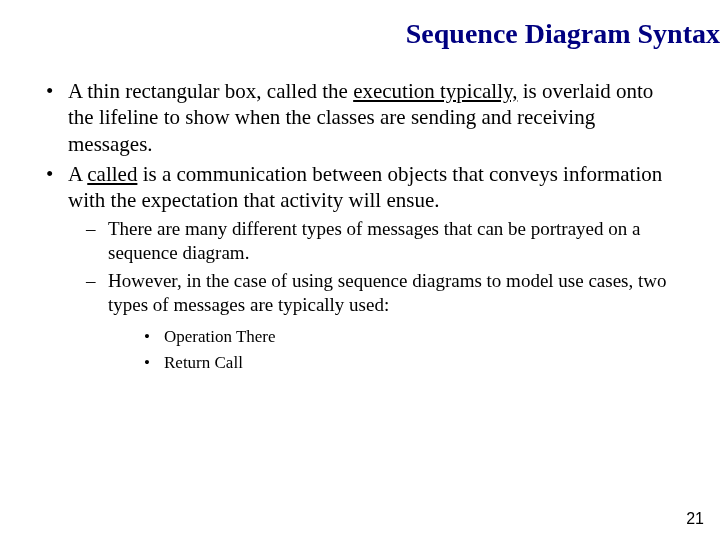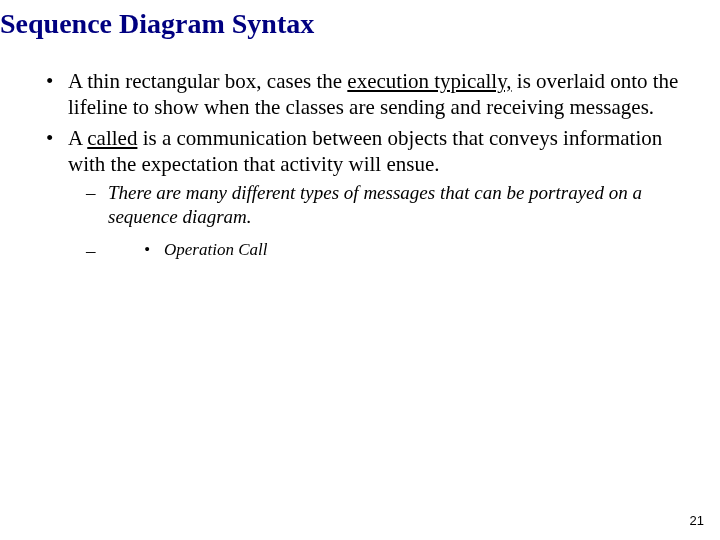--- a/index.html
+++ b/index.html
@@ -9,22 +9,22 @@
       height: 540px;
       background: white;
       font-family: "Times New Roman", Times, serif;
       position: relative;
       box-sizing: border-box;
     }
     .title {
       color: #000080;
       font-size: 28px;
       font-weight: bold;
-      text-align: left;
-      padding-top: 8px;
+      text-align: right;
+      padding-top: 18px;
       padding-bottom: 28px;
     }
     .content {
       padding-left: 40px;
       padding-right: 40px;
       font-size: 21px;
       color: #000;
       line-height: 1.25;
     }
     ul.level1 {
@@ -47,21 +47,20 @@
     ul.level2 {
       list-style: none;
       margin: 4px 0 0 0;
       padding: 0;
       font-size: 19px;
     }
     ul.level2 > li {
       position: relative;
       padding-left: 40px;
       margin-bottom: 4px;
-      font-style: italic;
     }
     ul.level2 > li::before {
       content: "–";
       position: absolute;
       left: 18px;
       top: 0;
     }
     ul.level3 {
       list-style: none;
       margin: 10px 0 0 0;
@@ -79,42 +78,44 @@
       left: 36px;
       top: 0;
     }
     .underline {
       text-decoration: underline;
     }
     .page-number {
       position: absolute;
       bottom: 12px;
       right: 16px;
-      font-size: 13px;
+      font-size: 16px;
       font-family: Arial, sans-serif;
       color: #000;
     }
   </style>
 </head>
 <body>
 
 <div class="title">Sequence Diagram Syntax</div>
 
 <div class="content">
   <ul class="level1">
     <li>
-      <span>A thin rectangular box, cases the </span><span class="underline">execution typically,</span><span> is overlaid onto the lifeline to show when the classes are sending and receiving messages.</span>
+      <span>A thin rectangular box, called the </span><span class="underline">execution typically,</span><span> is overlaid onto the lifeline to show when the classes are sending and receiving messages.</span>
     </li>
     <li>
       <span>A </span><span class="underline">called</span><span> is a communication between objects that conveys information with the expectation that activity will ensue.</span>
       <ul class="level2">
         <li>There are many different types of messages that can be portrayed on a sequence diagram.</li>
         <li>
+          <span>However, in the case of using sequence diagrams to model use cases, two types of messages are typically used:</span>
           <ul class="level3">
-            <li>Operation Call</li>
+            <li>Operation There</li>
+            <li>Return Call</li>
           </ul>
         </li>
       </ul>
     </li>
   </ul>
 </div>
 
 <div class="page-number">21</div>
 
 </body></html>

